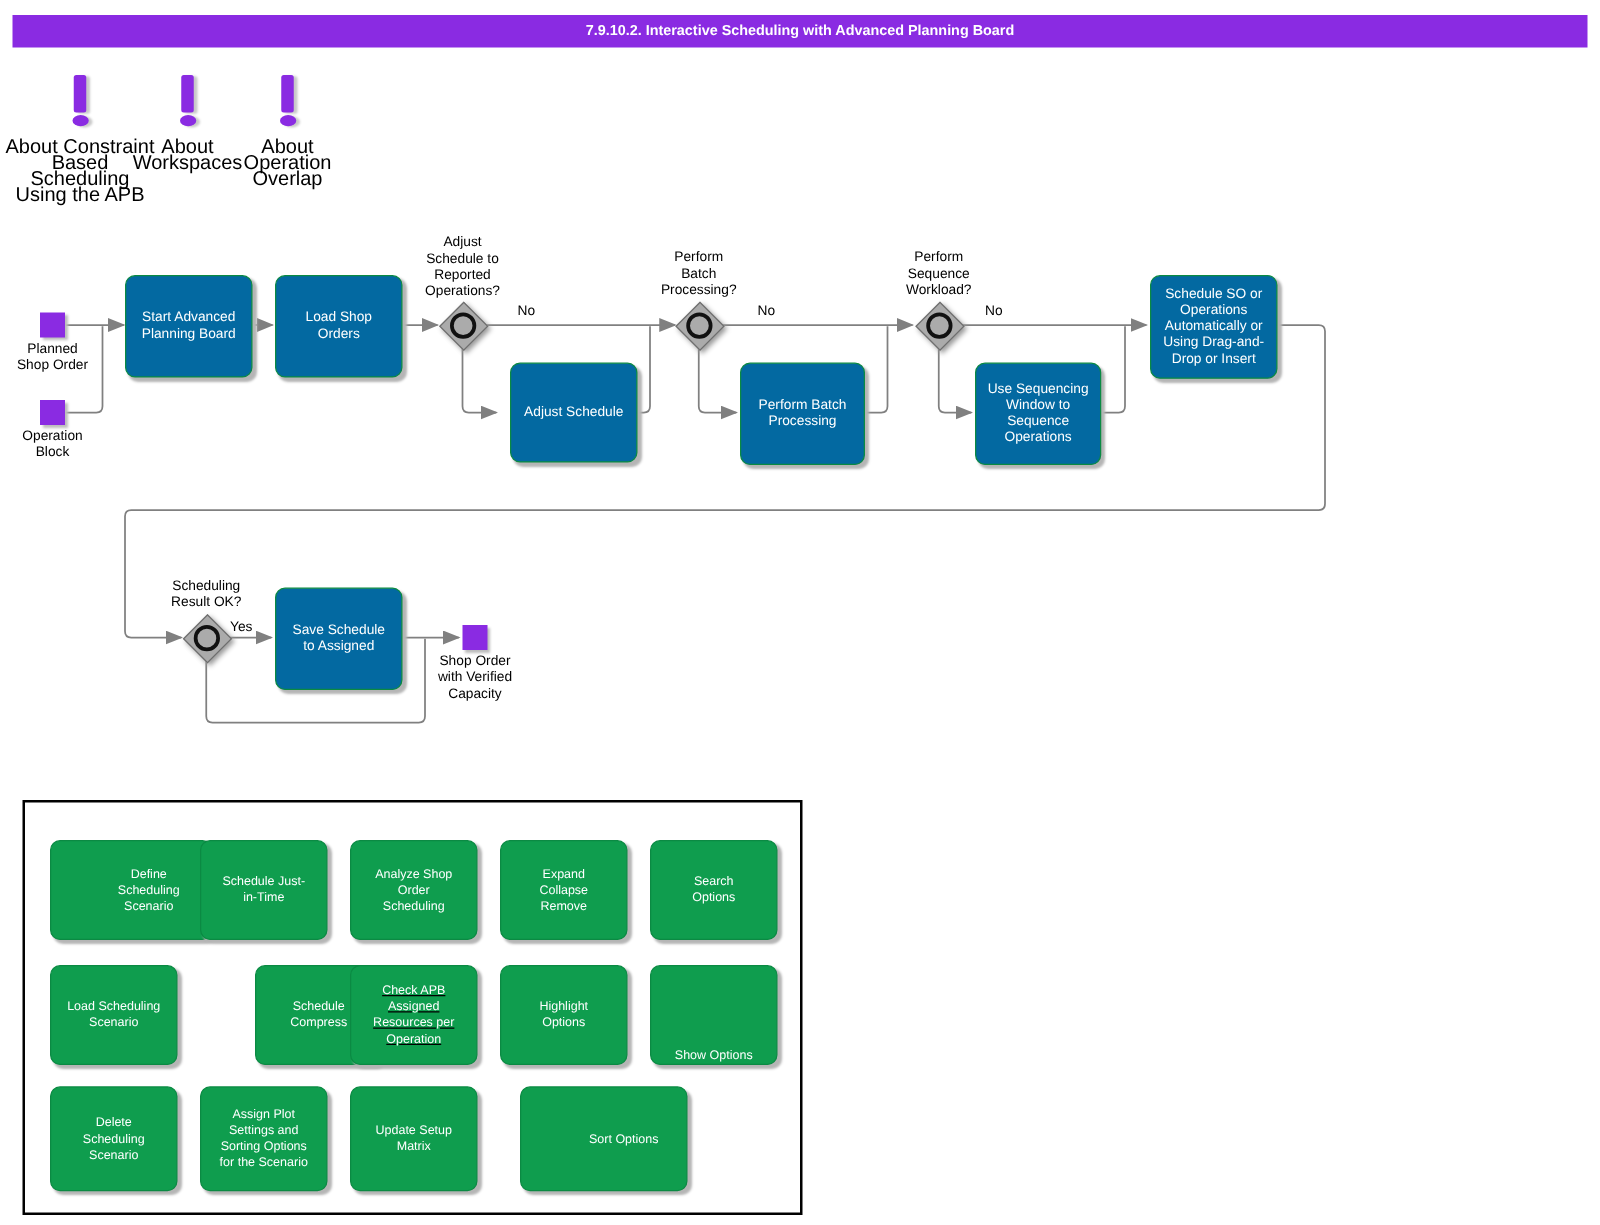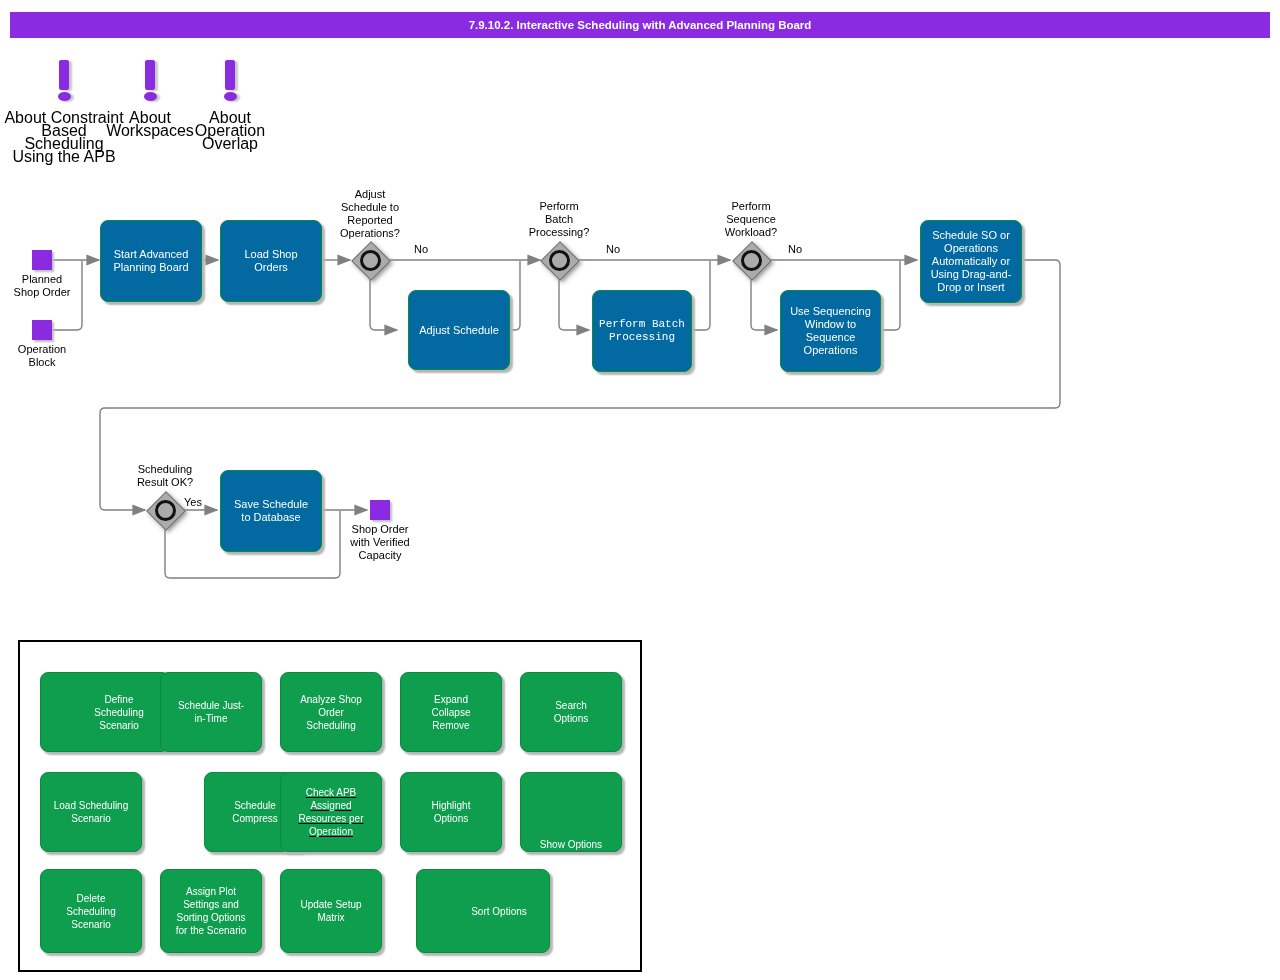--- a/index.html
+++ b/index.html
@@ -108,40 +108,40 @@
     <span class="proc-text">Start Advanced
 Planning Board</span>
   </div>
   <div class="proc" style="left:220px;top:220px;width:100px;height:80px;">
     <span class="proc-text">Load Shop
 Orders</span>
   </div>
   <div class="proc" style="left:388px;top:290px;width:100px;height:78px;margin-left:20px;">
     <span class="proc-text">Adjust Schedule</span>
   </div>
-  <div class="proc" style="left:592px;top:290px;width:98px;height:80px;font-family:Liberation Mono, monospace;">
+  <div class="proc" style="left:592px;top:290px;width:98px;height:80px;">
     <span class="proc-text">Perform Batch
 Processing</span>
   </div>
   <div class="proc" style="left:780px;top:290px;width:99px;height:80px;">
     <span class="proc-text">Use Sequencing
 Window to
 Sequence
 Operations</span>
   </div>
   <div class="proc" style="left:920px;top:220px;width:100px;height:81px;">
     <span class="proc-text">Schedule SO or
 Operations
 Automatically or
 Using Drag-and-
 Drop or Insert</span>
   </div>
   <div class="proc" style="left:220px;top:470px;width:100px;height:80px;">
     <span class="proc-text">Save Schedule
-to Database</span>
+to Assigned</span>
   </div>
 
   <div class="flabel" style="left:310px;top:188px;width:120px;">Adjust
 Schedule to
 Reported
 Operations?</div>
   <div class="decision" style="left:357px;top:247px;">
     <div class="diamond"></div>
     <div class="ring"></div>
   </div>

